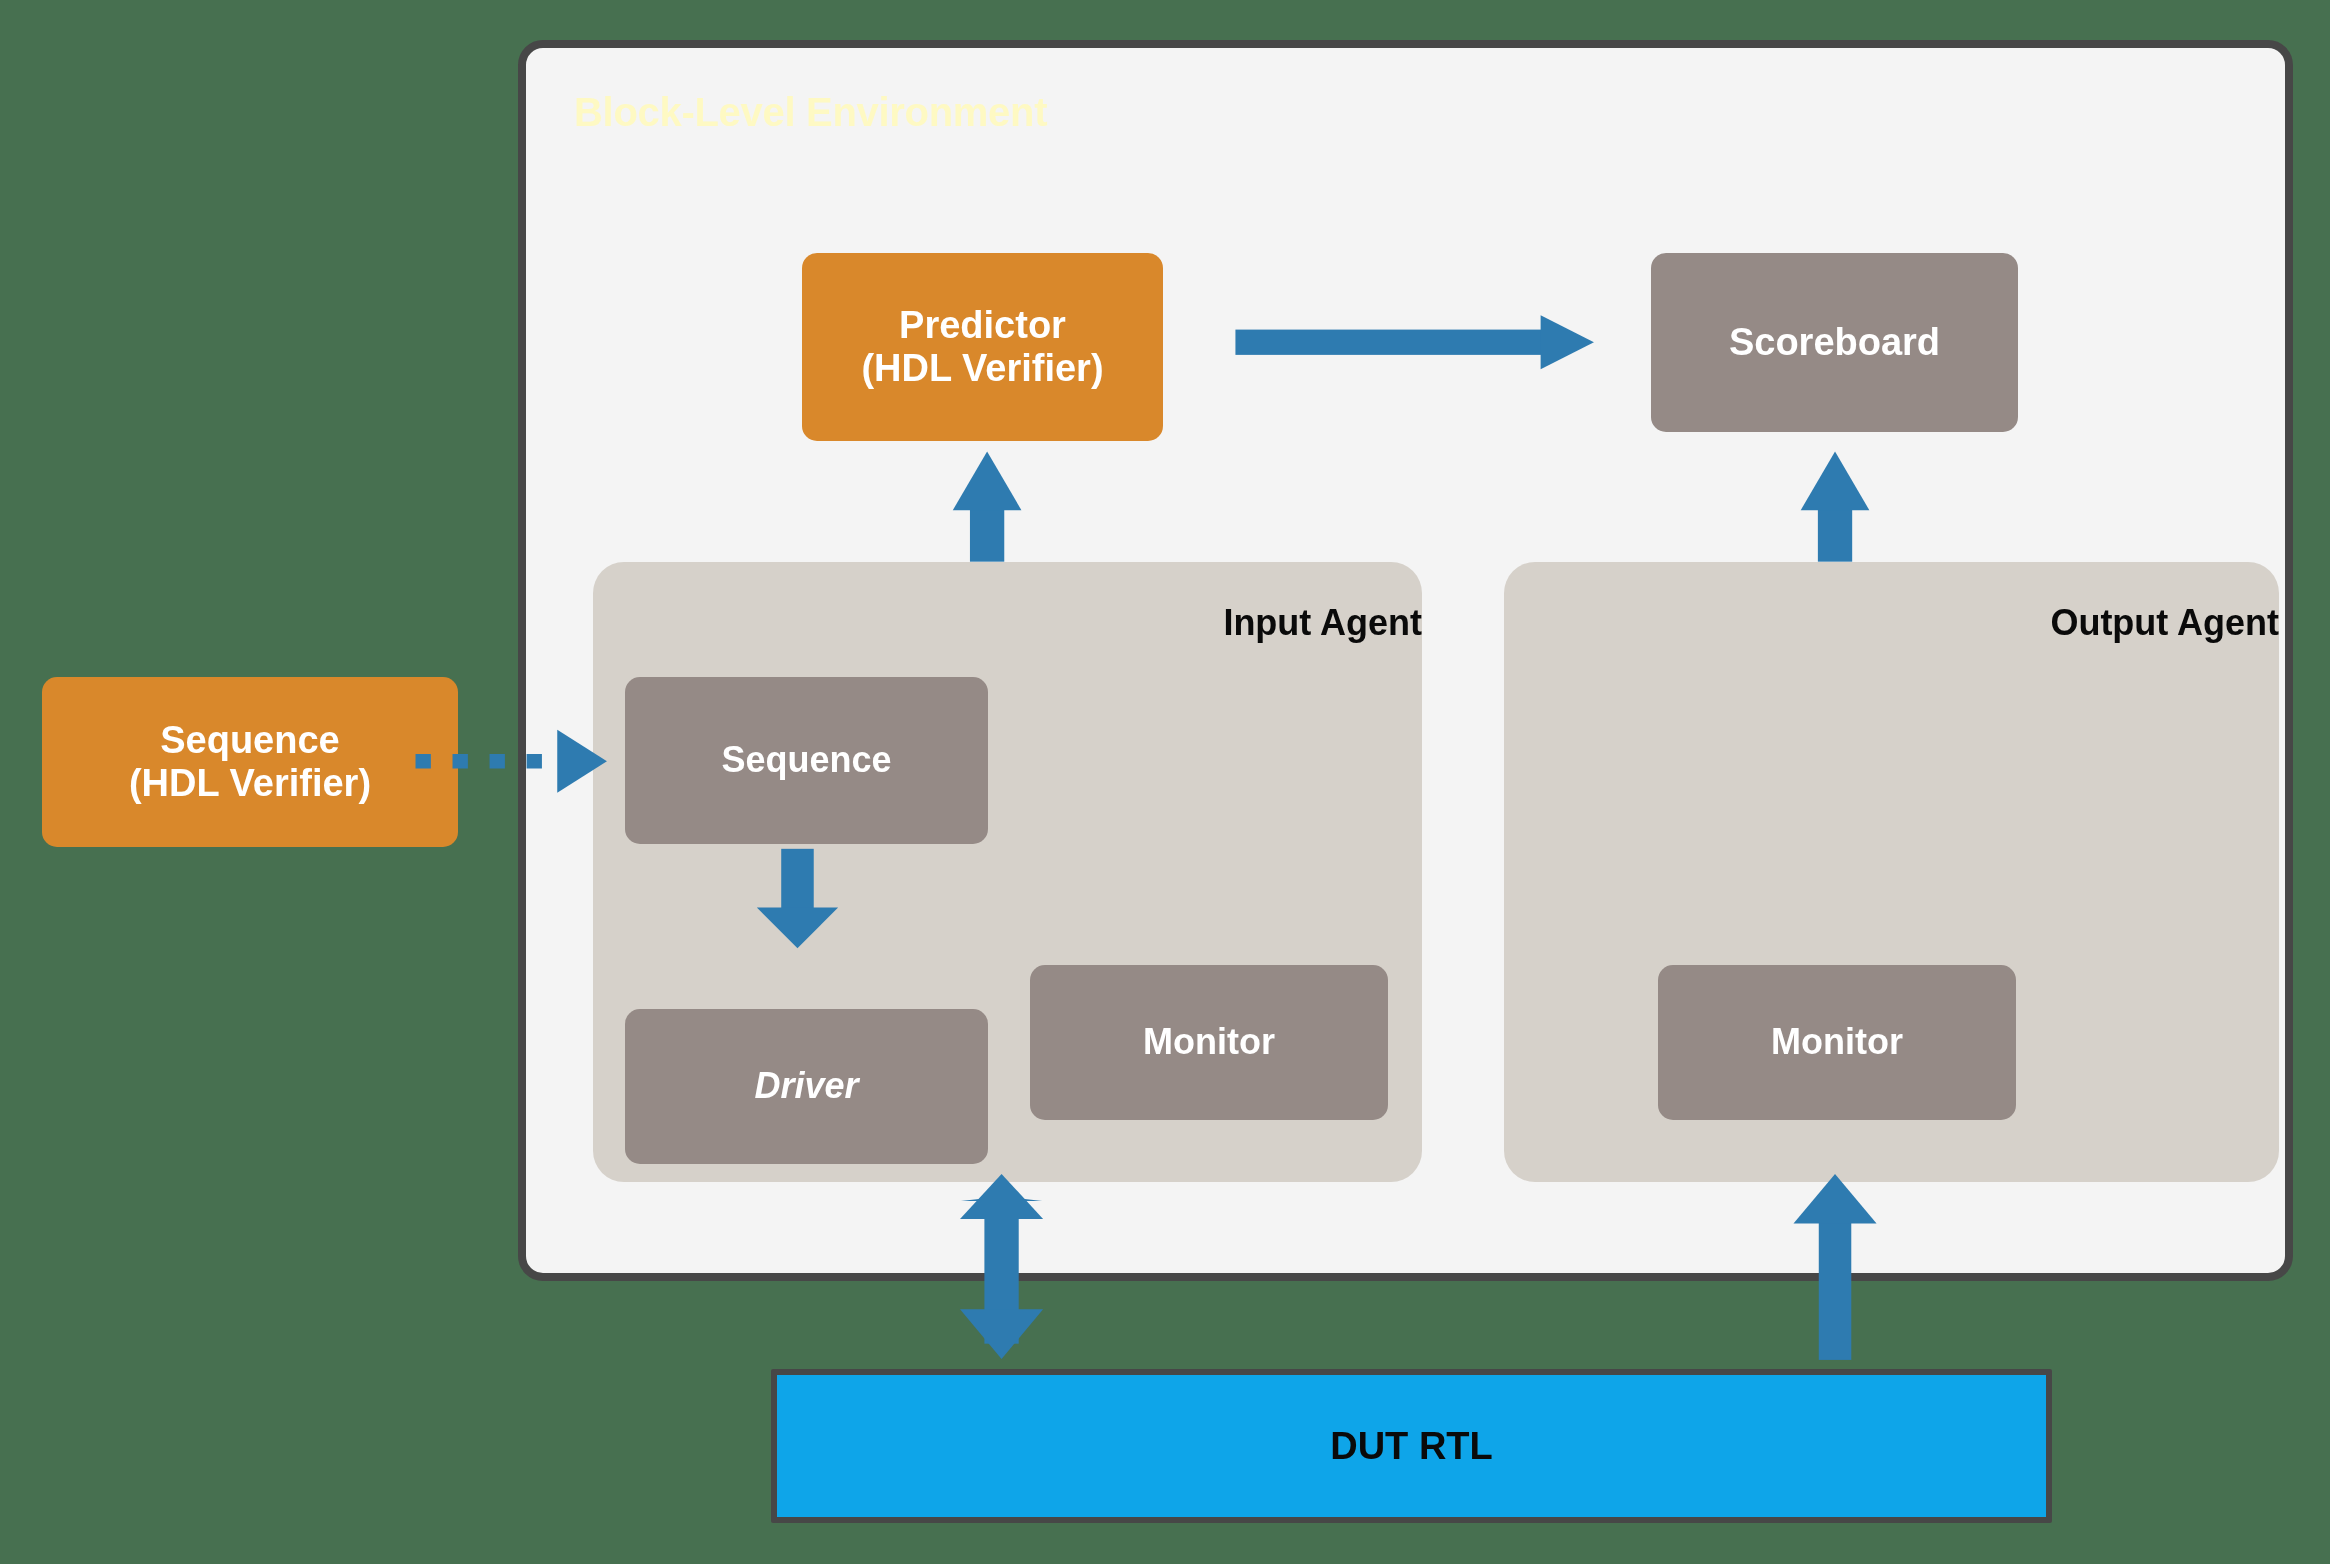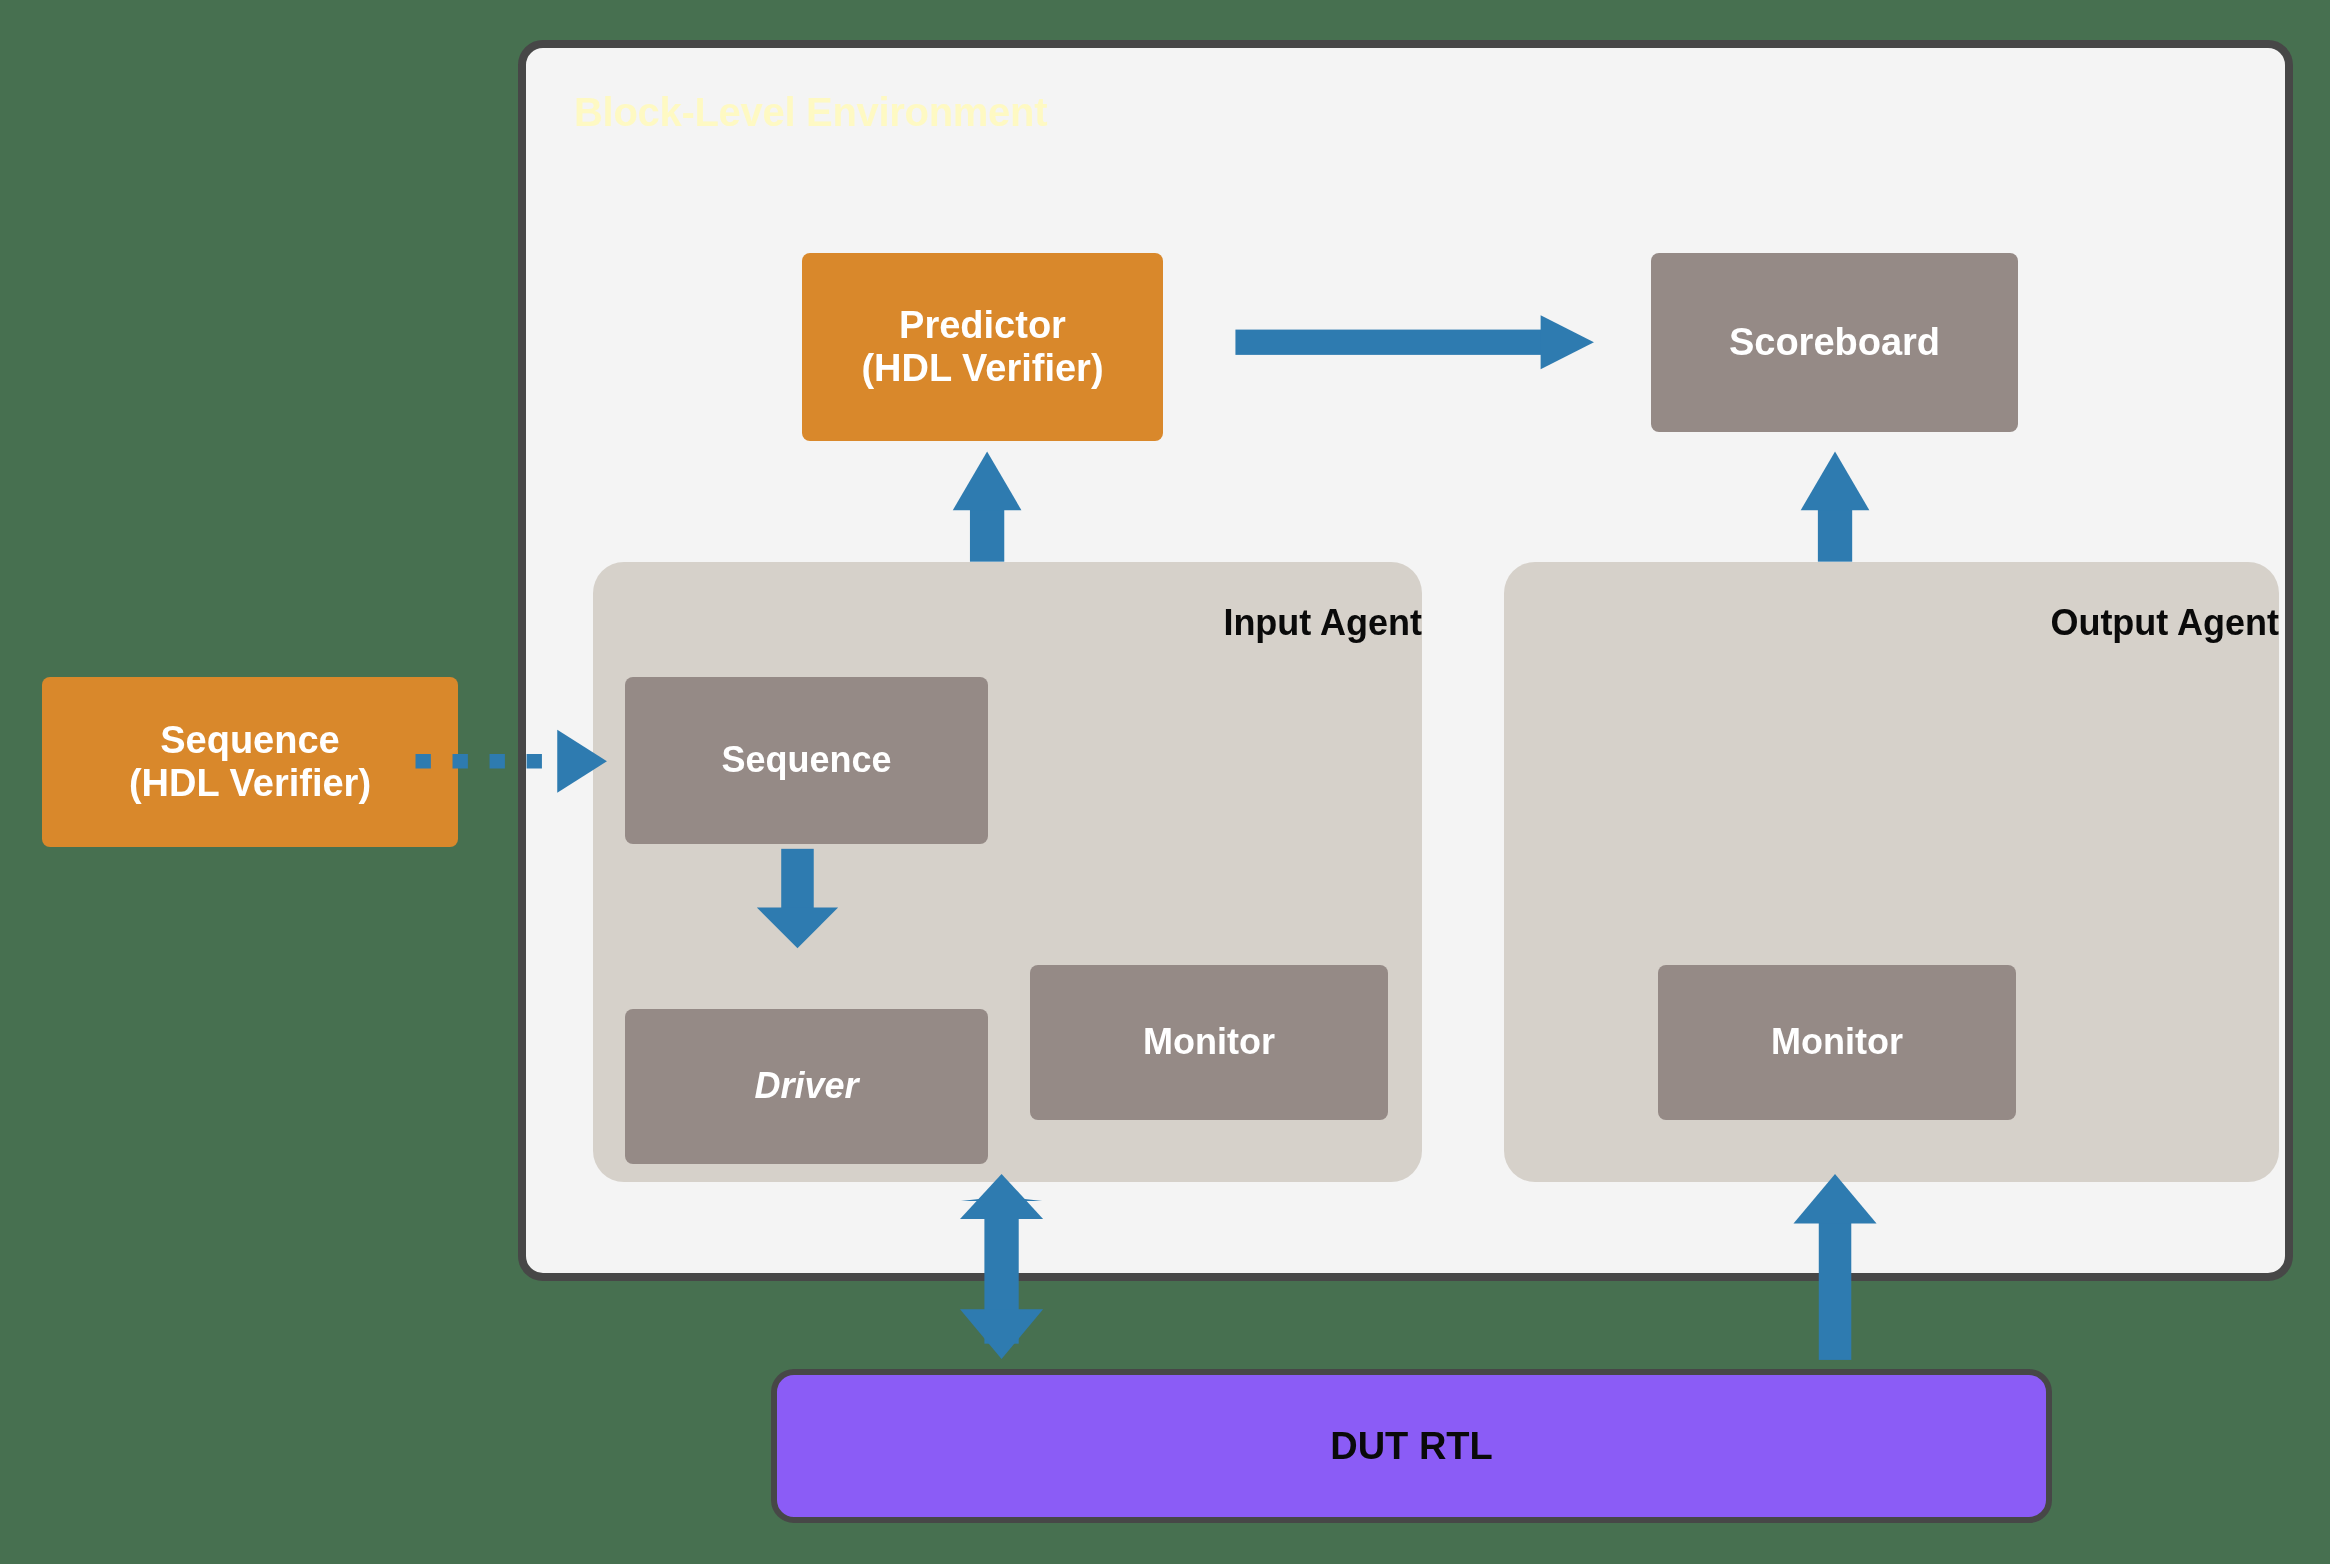--- a/index.html
+++ b/index.html
@@ -63,38 +63,38 @@
     white-space: nowrap;
   }
 
   
   .node {
     position: absolute;
     display: flex;
     align-items: center;
     justify-content: center;
     text-align: center;
-    border-radius: 8px;
+    border-radius: 15px;
     box-sizing: border-box;
     font-weight: bold;
     line-height: 1.12;
   }
   .node.gray {
     background: #958A86;
     color: #FFFFFF;
   }
   .node.orange {
     background: #D9882B;
     color: #FFFFFF;
   }
   .node.outline {
-    background: #8b5cf6;
+    background: #0ea5e9;
     color: #0A0A0A;
     border: 6.3px solid #474747;
-    border-radius: 23px;
+    border-radius: 2px;
   }
 
   #predictor-box  { left: 802px;  top: 253px;  width: 361px; height: 188px; font-size: 38px; }
   #scoreboard-box { left: 1651px; top: 253px;  width: 367px; height: 179px; font-size: 38px; }
   #sequence-box   { left: 42px;   top: 677px;  width: 416px; height: 170px; font-size: 38px; }
   #sequencer-box  { left: 625px;  top: 677px;  width: 363px; height: 167px; font-size: 36px; }
   #driver-box     { left: 625px;  top: 1009px; width: 363px; height: 155px; font-size: 36px; font-style: italic; }
   #monitor-in-box { left: 1030px; top: 965px; width: 358px; height: 155px; font-size: 36px; }
   #monitor-out-box{ left: 1658px; top: 965px; width: 358px; height: 155px; font-size: 36px; }
 

